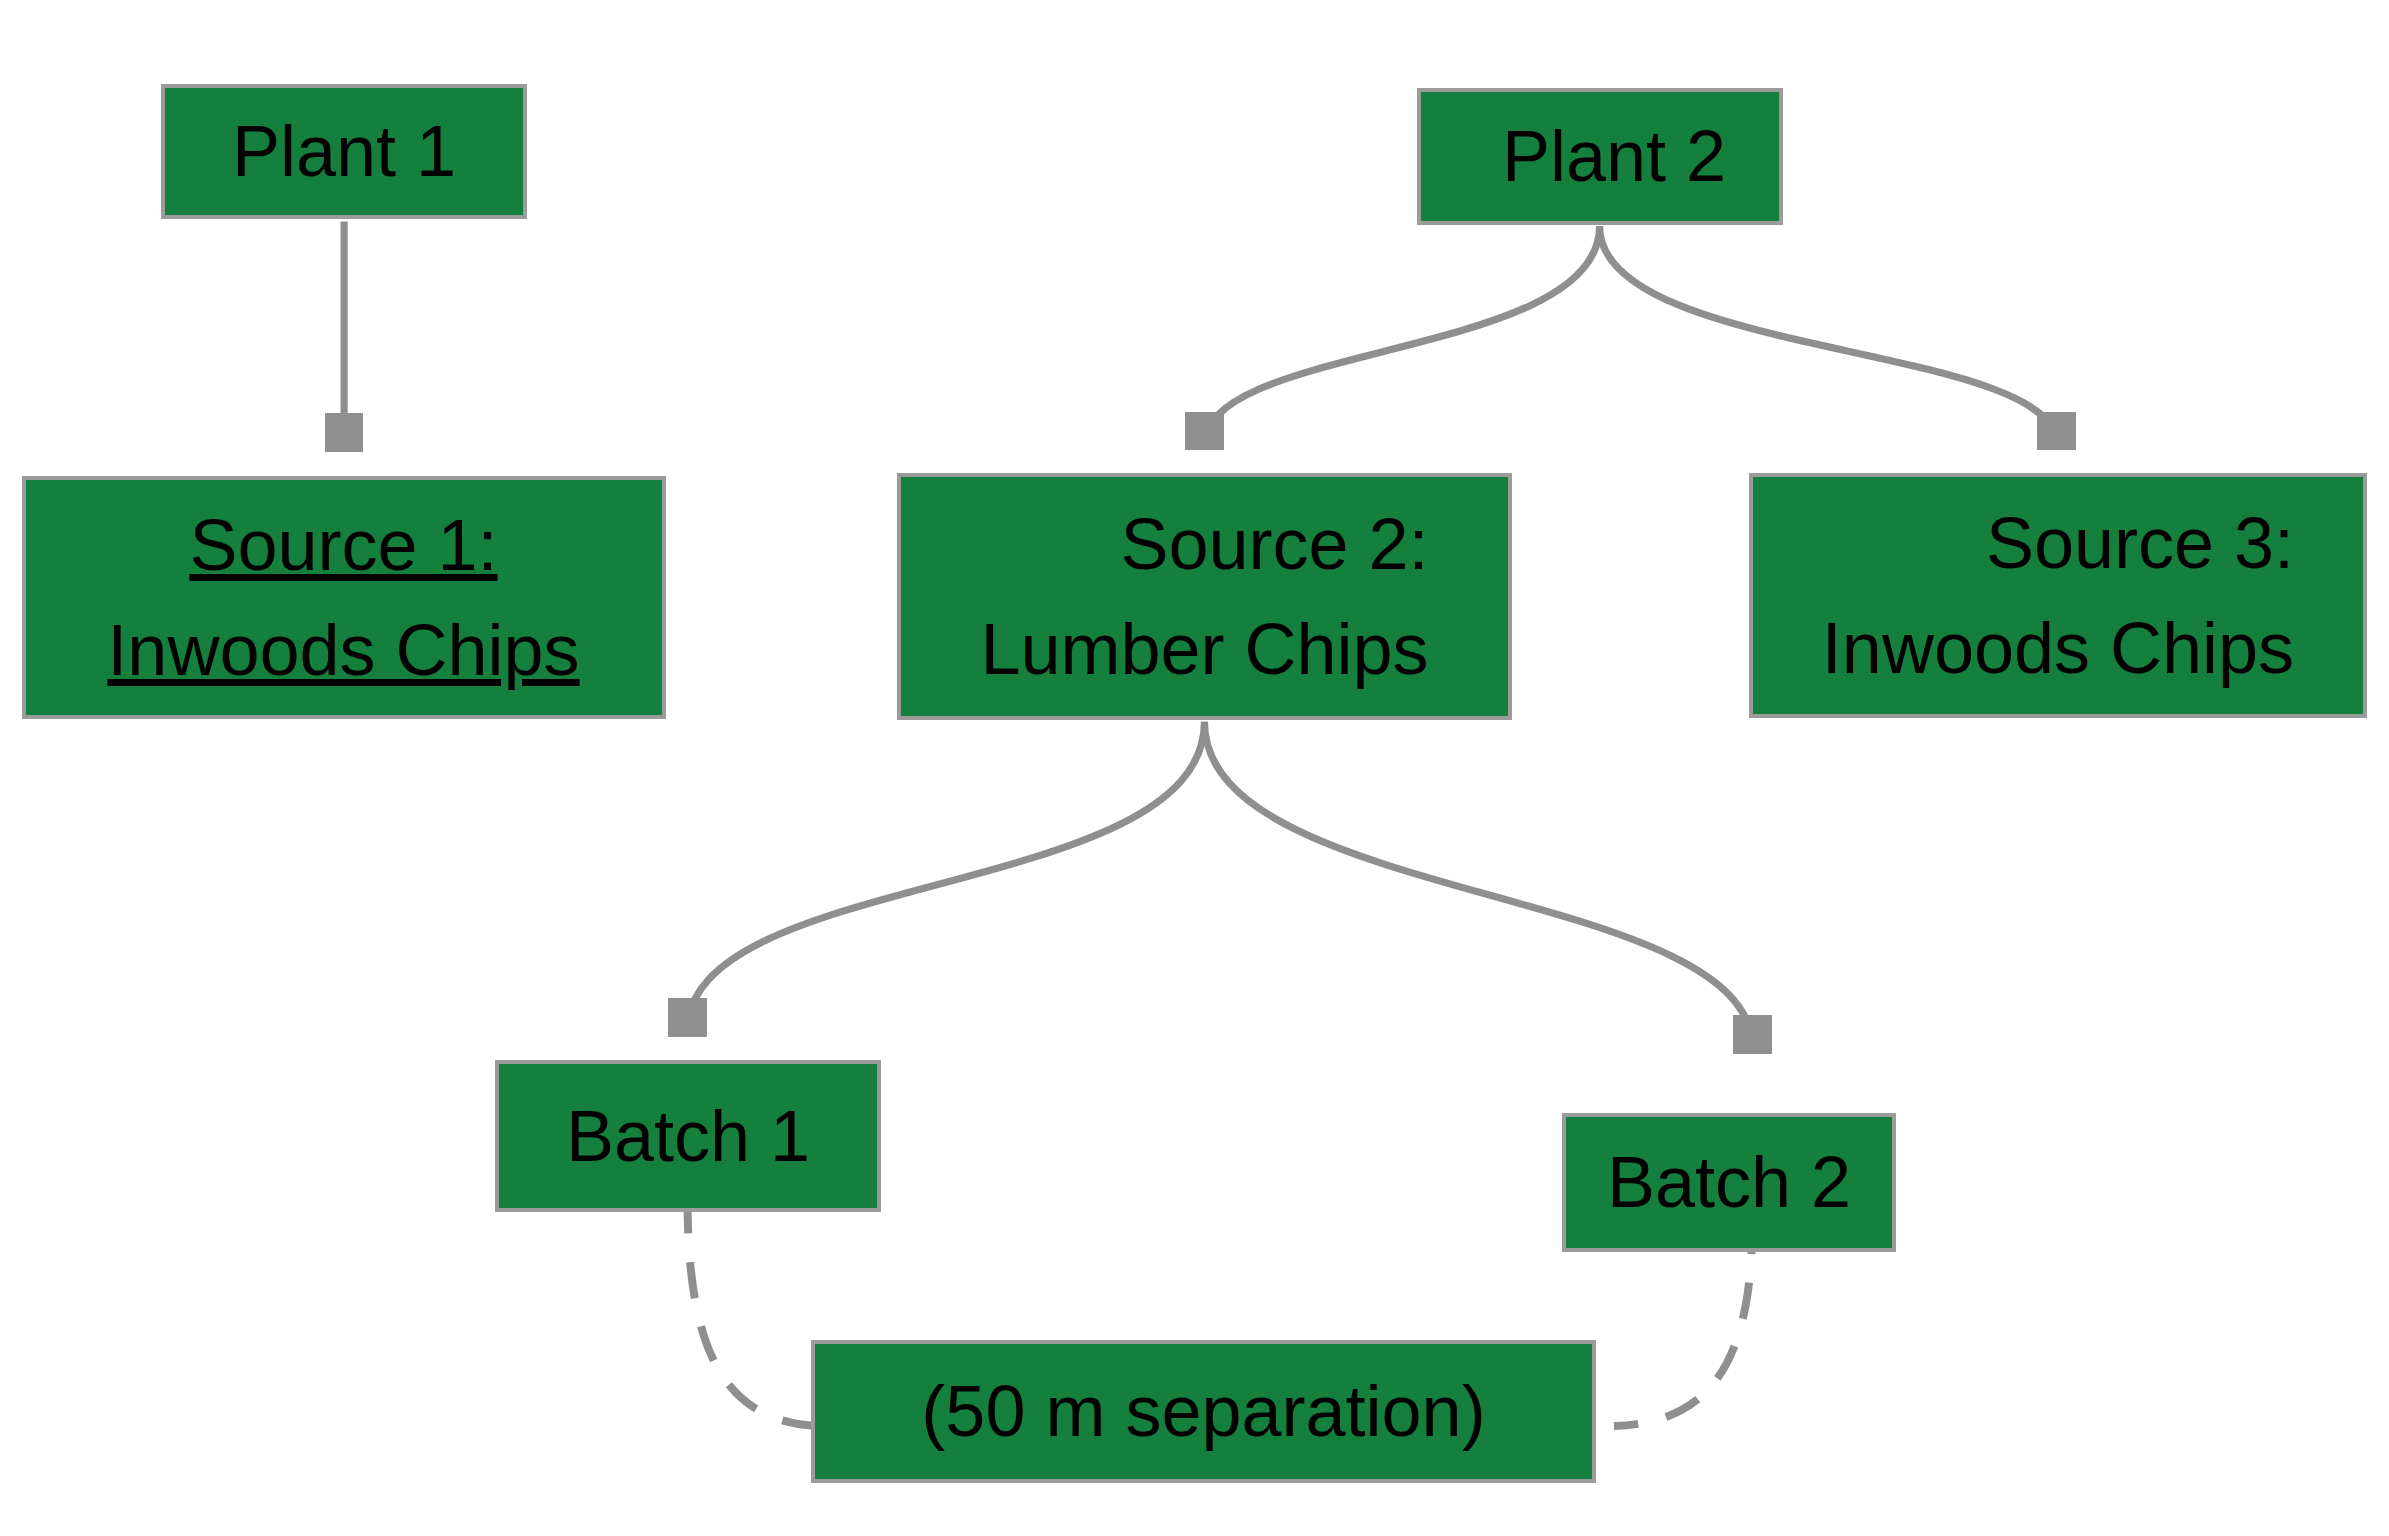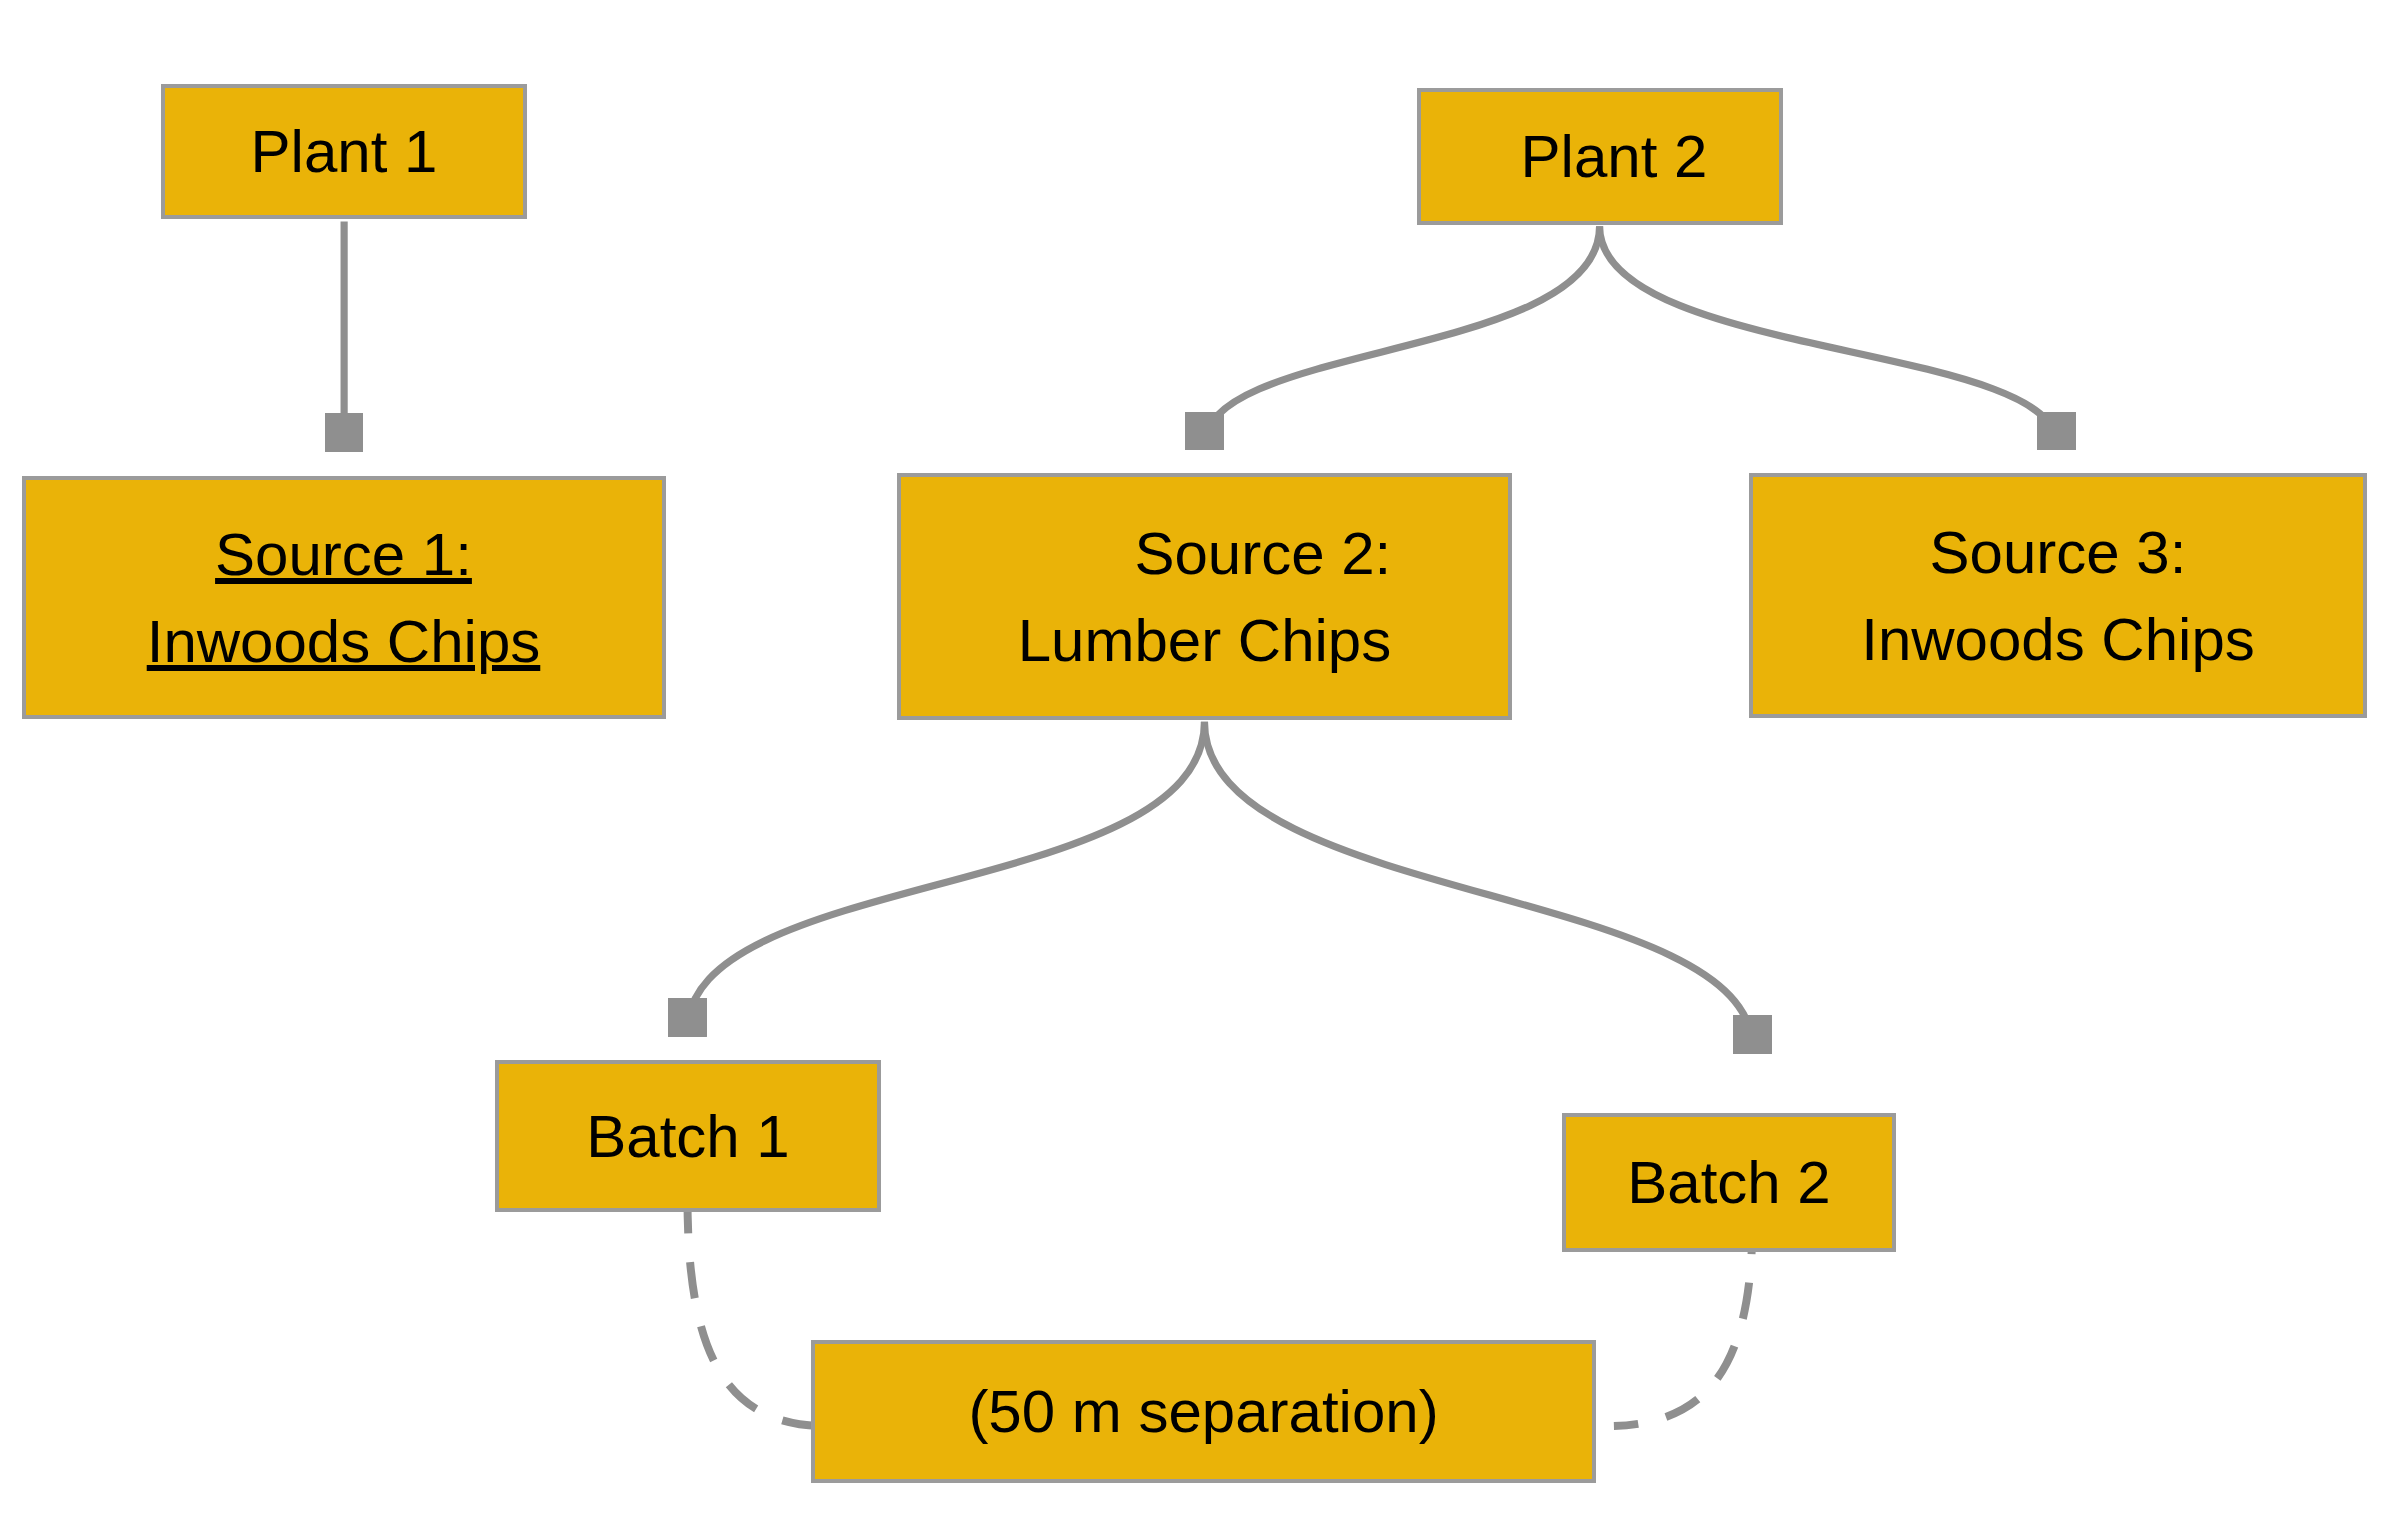--- a/index.html
+++ b/index.html
@@ -29,27 +29,27 @@
     stroke-width: 9;
   }
   .edges path.dashed {
     stroke-dasharray: 46 36;
     stroke-width: 10;
   }
   .node {
     position: absolute;
     box-sizing: border-box;
     border: 4px solid #9b9b9b;
-    background: #eab308;
+    background: #15803d;
     color: #000000;
     display: flex;
     align-items: center;
     justify-content: center;
     text-align: center;
-    font-size: 60px;
+    font-size: 72px;
     line-height: 1.45;
     white-space: pre-line;
   }
 </style>
 </head>
 <body>
 
 <div class="canvas">
 
   <svg class="edges" viewBox="0 0 2999 1928" aria-hidden="true">
@@ -77,21 +77,21 @@
   <div class="node" style="left:161px; top:84px; width:366px; height:135px;">Plant 1</div>
 
   <div class="node" style="left:1417px; top:88px; width:366px; height:137px;padding-left:28px;">Plant 2</div>
 
   <div class="node" style="left:21.5px; top:476px; width:644px; height:243px;text-decoration:underline;">Source 1:
 Inwoods Chips</div>
 
   <div class="node" style="left:897px; top:473px; width:615px; height:247px;text-align:right;">Source 2:
 Lumber Chips</div>
 
-  <div class="node" style="left:1749px; top:473px; width:618px; height:245px;">Source 3:
+  <div class="node" style="left:1749px; top:473px; width:618px; height:245px;text-align:right;">Source 3:
 Inwoods Chips</div>
 
   <div class="node" style="left:495px; top:1060px; width:386px; height:152px;">Batch 1</div>
 
   <div class="node" style="left:1562px; top:1113px; width:334px; height:139px;">Batch 2</div>
 
   <div class="node" style="left:811px; top:1340px; width:785px; height:143px;">(50 m separation)</div>
 
 </div>
 

